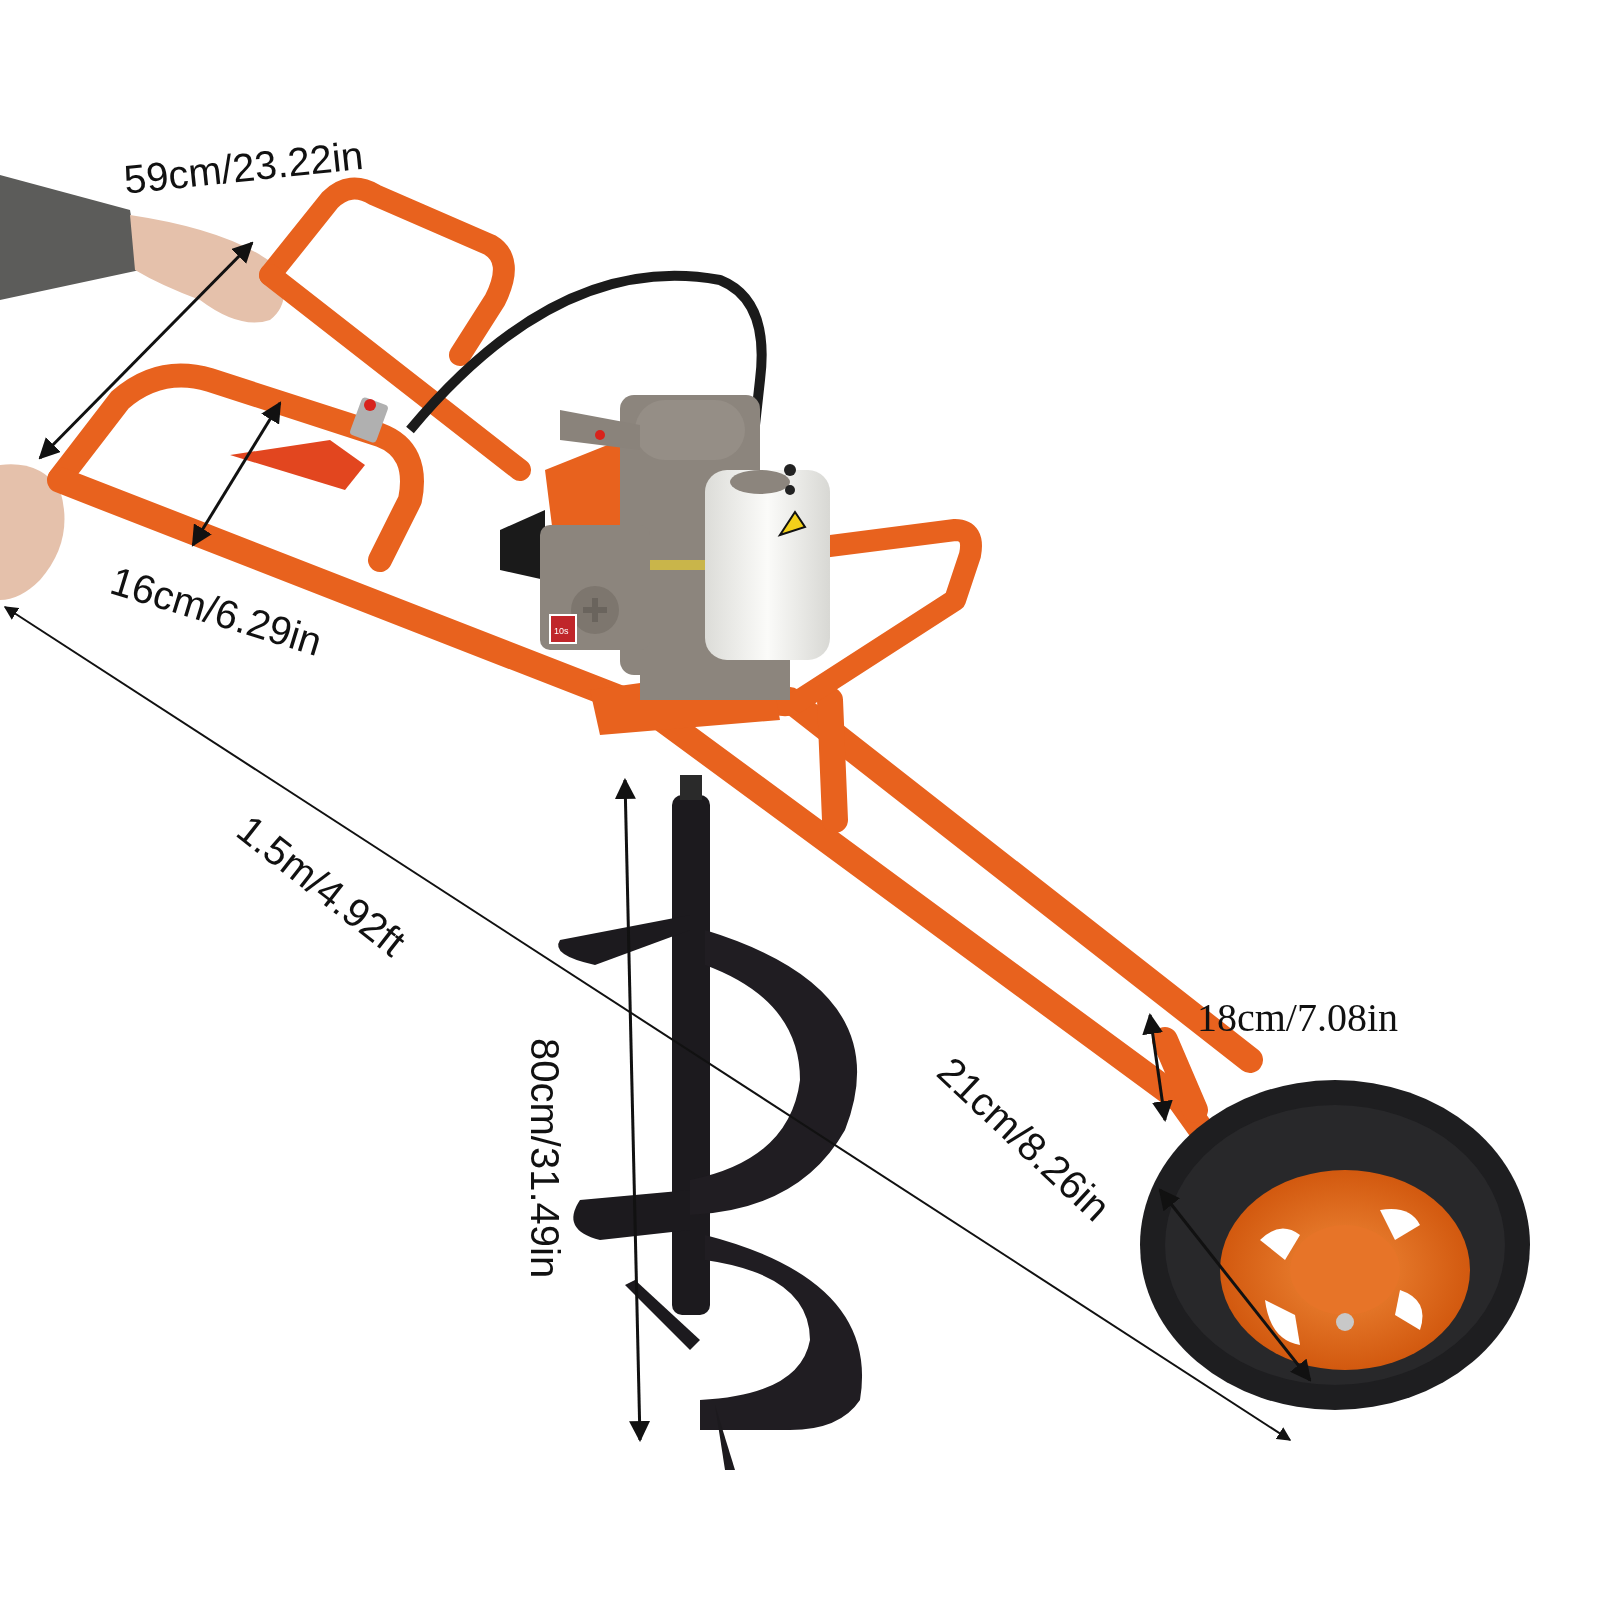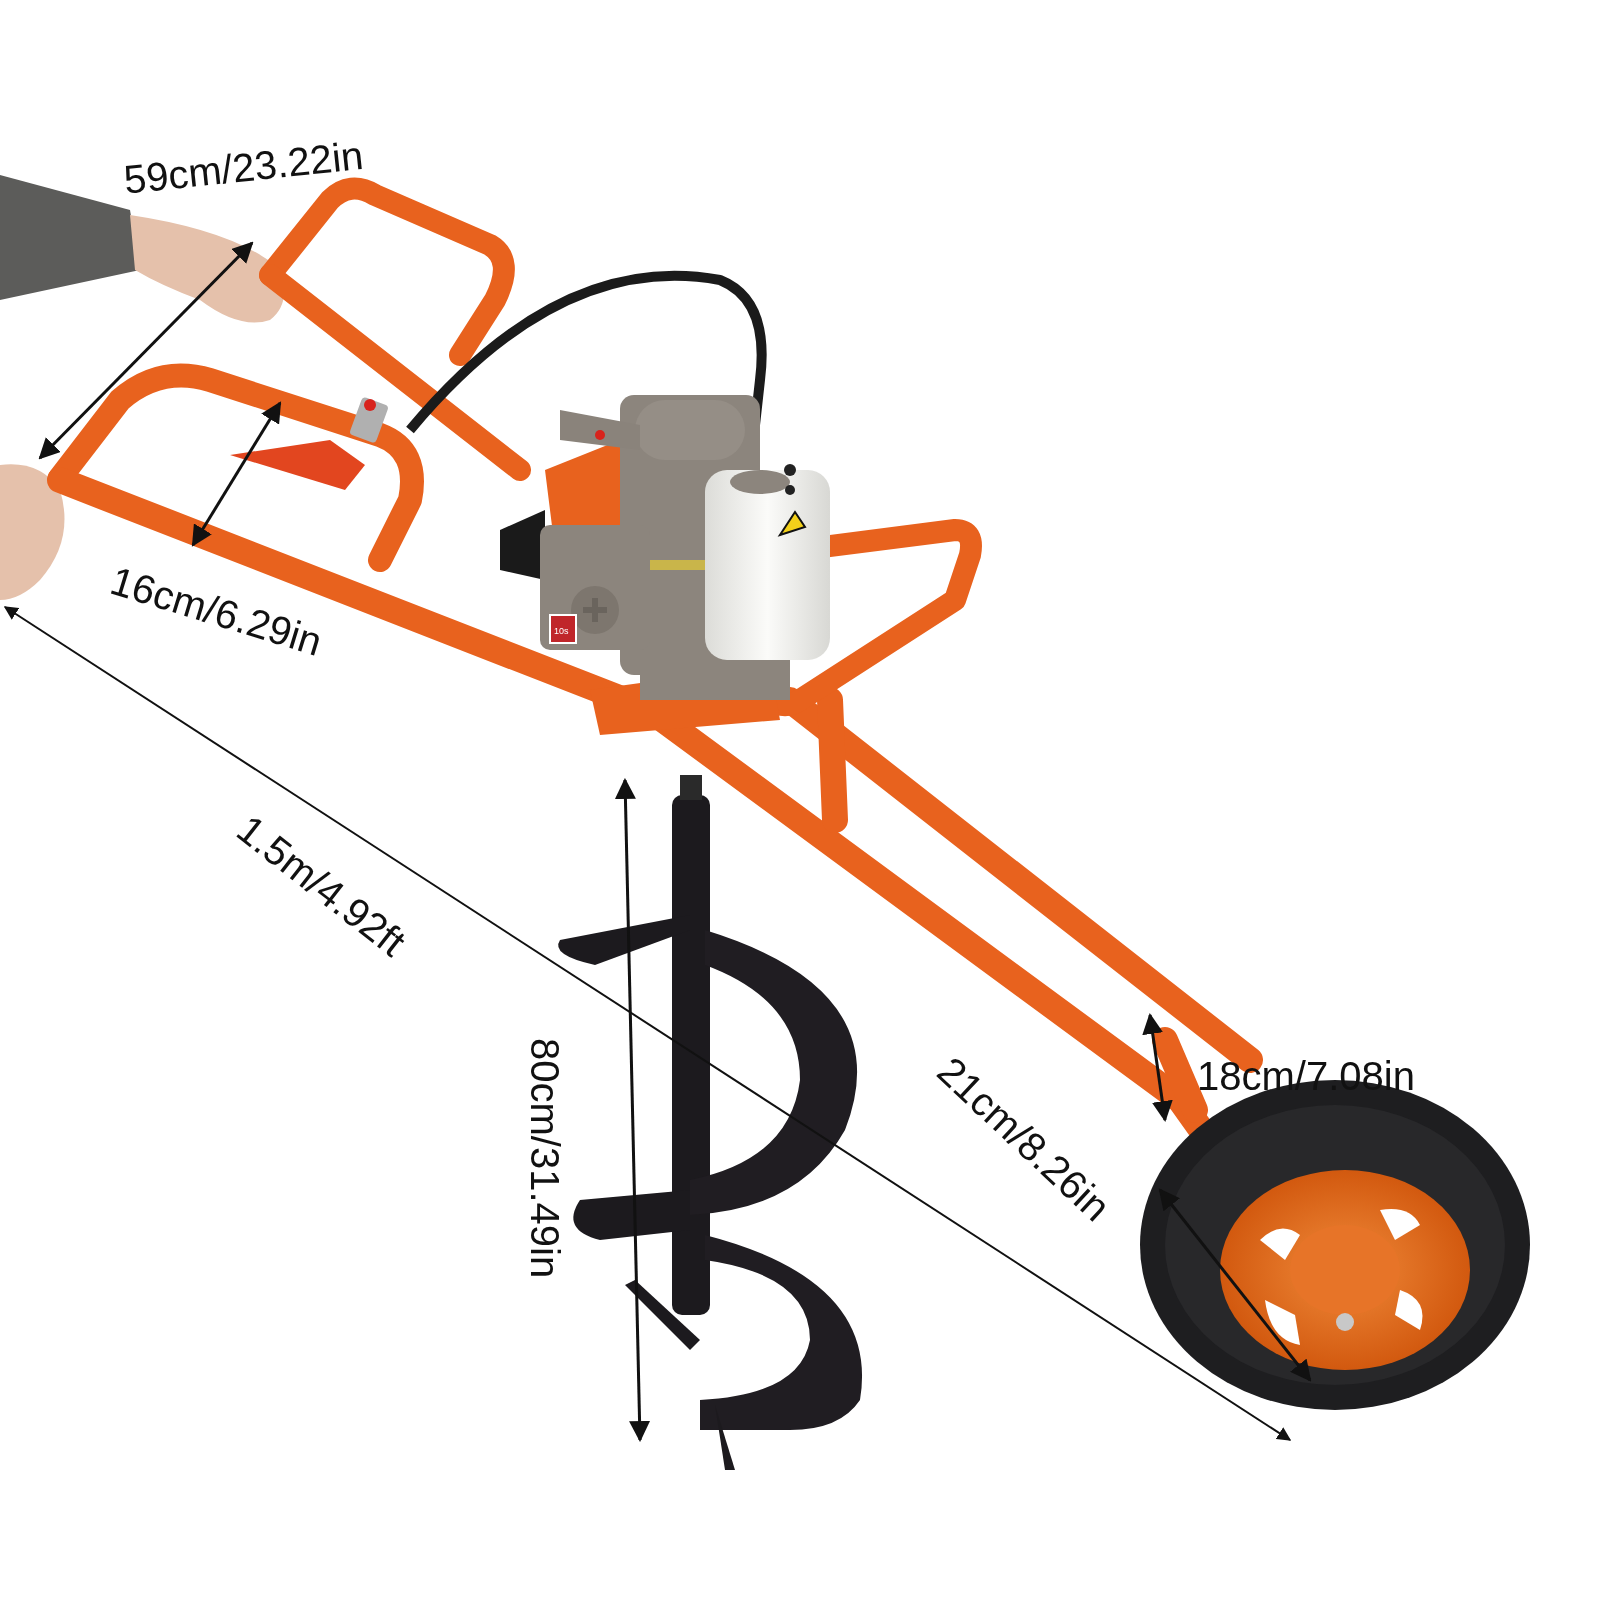--- a/index.html
+++ b/index.html
@@ -122,15 +122,15 @@
     <line x1="625" y1="780" x2="640" y2="1440" marker-start="url(#ah)" marker-end="url(#ah)"></line>
     <line x1="1150" y1="1015" x2="1165" y2="1120" marker-start="url(#ah)" marker-end="url(#ah)"></line>
     <line x1="1160" y1="1190" x2="1310" y2="1380" marker-start="url(#ah)" marker-end="url(#ah)"></line>
   </g>
 </svg>
 
 <div class="label" style="left:122px; top:160px; transform: rotate(-6deg);">59cm/23.22in</div>
 <div class="label" style="left:118px; top:560px; transform: rotate(17deg);">16cm/6.29in</div>
 <div class="label" style="left:255px; top:808px; transform: rotate(38deg);">1.5m/4.92ft</div>
 <div class="label" style="left:565px; top:1038px; transform: rotate(90deg);">80cm/31.49in</div>
-<div class="label" style="left:1197px; top:1056px;">18cm/7.08in</div>
+<div class="label" style="left:1197px; top:998px;font-family:Liberation Serif, serif;">18cm/7.08in</div>
 <div class="label" style="left:958px; top:1050px; transform: rotate(43deg);">21cm/8.26in</div>
 </div>
 
 </body></html>

